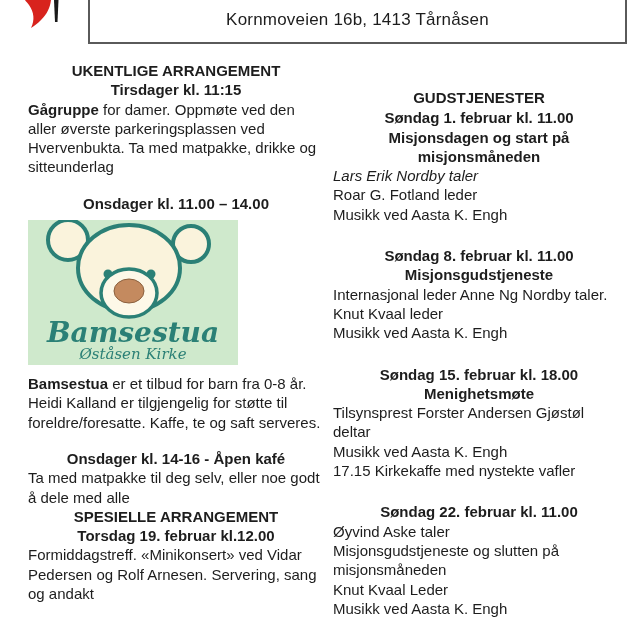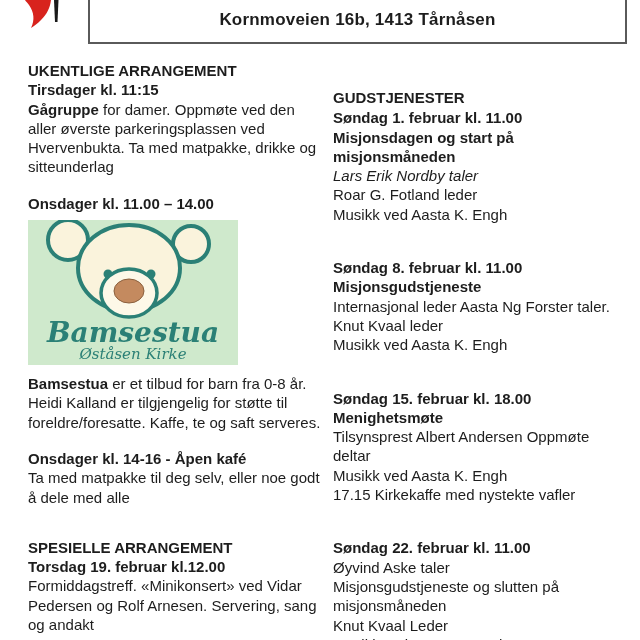--- a/index.html
+++ b/index.html
@@ -28,50 +28,50 @@
     width: 539px;
     height: 58px;
     border: 2px solid #5a5a5a;
     display: flex;
     align-items: flex-end;
     justify-content: center;
     padding-bottom: 12px;
   }
   .address-box .addr {
     font-size: 17px;
-    font-weight: bold;
+    font-weight: normal;
     letter-spacing: 0.2px;
   }
   
   .col-left {
     position: absolute;
     left: 28px;
     top: 61px;
     width: 296px;
     font-size: 15px;
     line-height: 19.3px;
   }
   .col-right {
     position: absolute;
     left: 333px;
     top: 88px;
     width: 292px;
     font-size: 15px;
     line-height: 19.3px;
   }
-  .bold { font-weight: bold; }
+  .bold { font-weight: bold; text-align: center; }
   .italic { font-style: italic; }
   .mt-sec { margin-top: 17px; }
-  .mt-big { margin-top: 31px; }
+  .mt-big { }
   .bamsestua-img {
     display: block;
     margin-top: 7px;
     margin-bottom: 9px;
   }
-  .service { margin-top: 34px; }
+  .service { margin-top: 22px; }
   .service.first { margin-top: 1px; }
 </style>
 </head>
 <body>
 
 <div class="page">
 
   <svg class="logo" viewBox="0 0 42 30" xmlns="http://www.w3.org/2000/svg">
     <path d="M1,0 L27,0 C26,8 23,14 17,20 C13,24 10,26 7,28 C11,20 10,12 5,5 C3.5,3 2,1.5 1,0 Z" fill="#d8231d"></path>
     <path d="M30,0 L34.5,0 L33.5,22 L31,22 Z" fill="#1a1a1a"></path>
@@ -124,29 +124,29 @@
       <div class="bold">Søndag 1. februar kl. 11.00</div>
       <div class="bold">Misjonsdagen og start på misjonsmåneden</div>
       <div class="italic">Lars Erik Nordby taler</div>
       <div>Roar G. Fotland leder</div>
       <div>Musikk ved Aasta K. Engh</div>
     </div>
 
     <div class="service">
       <div class="bold">Søndag 8. februar kl. 11.00</div>
       <div class="bold">Misjonsgudstjeneste</div>
-      <div>Internasjonal leder Aasta Ng Forster taler.</div>
+      <div>Internasjonal leder Anne Ng Nordby taler.</div>
       <div>Knut Kvaal  leder</div>
       <div>Musikk ved Aasta K. Engh</div>
     </div>
 
     <div class="service">
       <div class="bold">Søndag 15. februar kl. 18.00</div>
       <div class="bold">Menighetsmøte</div>
-      <div>Tilsynsprest Albert Andersen Oppmøte deltar</div>
+      <div>Tilsynsprest Forster Andersen Gjøstøl deltar</div>
       <div>Musikk ved Aasta K. Engh</div>
       <div>17.15 Kirkekaffe med nystekte vafler</div>
     </div>
 
     <div class="service">
       <div class="bold">Søndag 22. februar kl. 11.00</div>
       <div>Øyvind Aske taler</div>
       <div>Misjonsgudstjeneste og slutten på misjonsmåneden</div>
       <div>Knut Kvaal Leder</div>
       <div>Musikk ved Aasta K. Engh</div>

